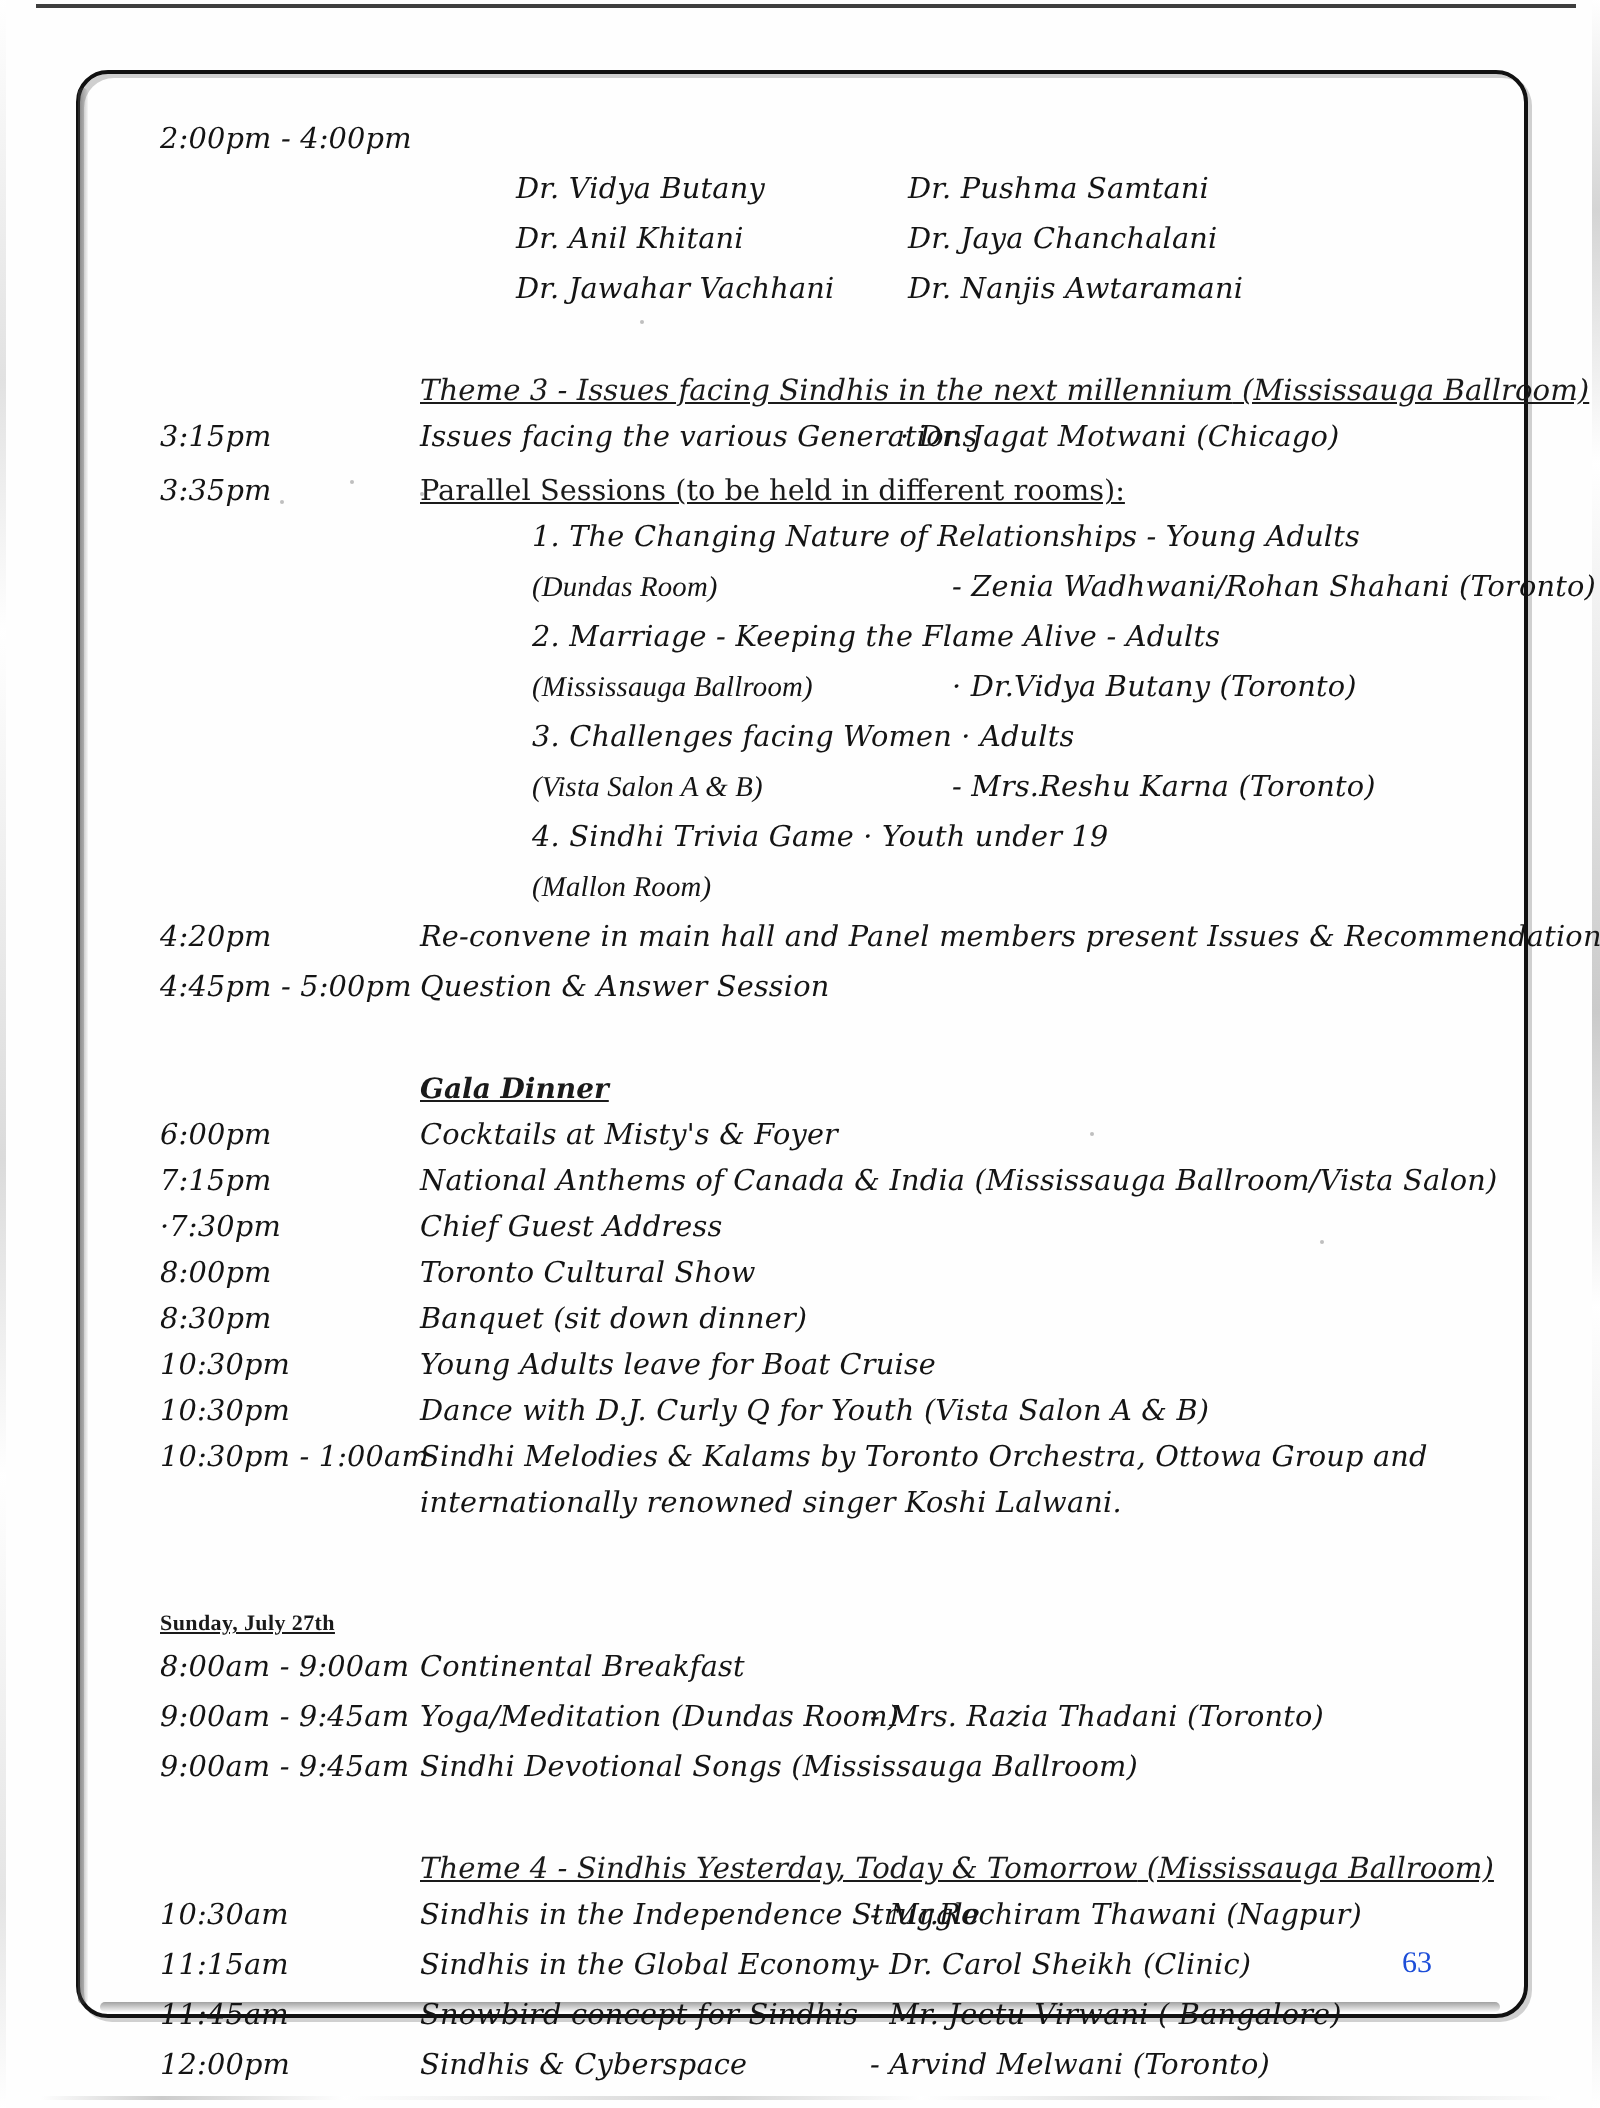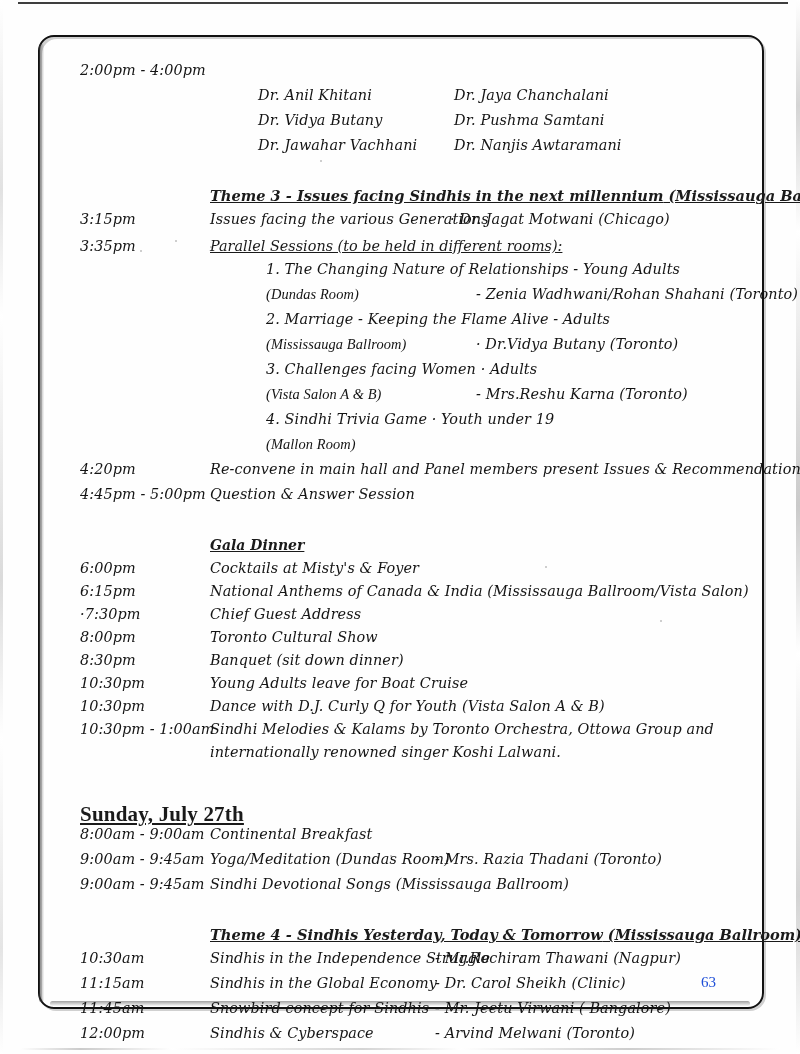--- a/index.html
+++ b/index.html
@@ -148,44 +148,43 @@
   }
   .sess-title { display: inline-block; }
   .w-240 { width: 240px; }
   .w-225 { width: 225px; }
   .w-210 { width: 210px; font-family: Liberation Serif, serif; }
 
   
   .theme-head {
     font-family: "DejaVu Serif", "Liberation Serif", serif;
     font-style: italic;
-    font-weight: bold;
+    font-weight: normal;
     font-size: 14.6px;
     text-decoration: underline;
     letter-spacing: 0;
     white-space: nowrap;
   }
   .gala-head {
     font-family: "DejaVu Serif", "Liberation Serif", serif;
     font-style: italic;
     font-weight: bold;
     font-size: 14px;
     text-decoration: underline;
   }
   .parallel-head {
     font-family: "DejaVu Serif", "Liberation Serif", serif;
-    font-style: italic;
     font-size: 14.4px;
     text-decoration: underline;
   }
   .day-head {
     font-family: "Liberation Serif", serif;
     font-weight: bold;
     font-style: normal;
-    font-size: 21px;
+    font-size: 11px;
     text-decoration: underline;
     padding-left: 18px;
     letter-spacing: .2px;
     margin-top: 36px;
   }
   .spacer-md { height: 24px; }
   .spacer-lg { height: 34px; }
 
   
   #page-number {
@@ -232,30 +231,30 @@
 
   <div id="schedule-content">
 
     <div class="row line script">
       <div class="time-cell">2:00pm - 4:00pm</div>
     </div>
 
     <div class="row line script">
       <div class="time-cell"></div>
       <div class="desc-cell ind-1 doc-row">
+        <span class="doc-a">Dr. Vidya Butany</span>
+        <span class="doc-b">Dr. Pushma Samtani</span>
+      </div>
+    </div>
+
+    <div class="row line script">
+      <div class="time-cell"></div>
+      <div class="desc-cell ind-1 doc-row">
         <span class="doc-a">Dr.  Anil Khitani</span>
         <span class="doc-b">Dr. Jaya Chanchalani</span>
-      </div>
-    </div>
-
-    <div class="row line script">
-      <div class="time-cell"></div>
-      <div class="desc-cell ind-1 doc-row">
-        <span class="doc-a">Dr. Vidya Butany</span>
-        <span class="doc-b">Dr. Pushma Samtani</span>
       </div>
     </div>
 
     <div class="row line script">
       <div class="time-cell"></div>
       <div class="desc-cell ind-1 doc-row">
         <span class="doc-a">Dr. Jawahar Vachhani</span>
         <span class="doc-b">Dr. Nanjis Awtaramani</span>
       </div>
     </div>
@@ -343,21 +342,21 @@
       <div class="desc-cell">
         <span class="gala-head">Gala Dinner</span>
       </div>
     </div>
 
     <div class="row line-tight script">
       <div class="time-cell">6:00pm</div>
       <div class="desc-cell">Cocktails at Misty's &amp; Foyer</div>
     </div>
     <div class="row line-tight script">
-      <div class="time-cell">6:15pm</div>
+      <div class="time-cell">7:15pm</div>
       <div class="desc-cell">National Anthems of Canada &amp; India (Mississauga Ballroom/Vista Salon)</div>
     </div>
     <div class="row line-tight script">
       <div class="time-cell">·7:30pm</div>
       <div class="desc-cell">Chief Guest Address</div>
     </div>
     <div class="row line-tight script">
       <div class="time-cell">8:00pm</div>
       <div class="desc-cell">Toronto Cultural Show</div>
     </div>

